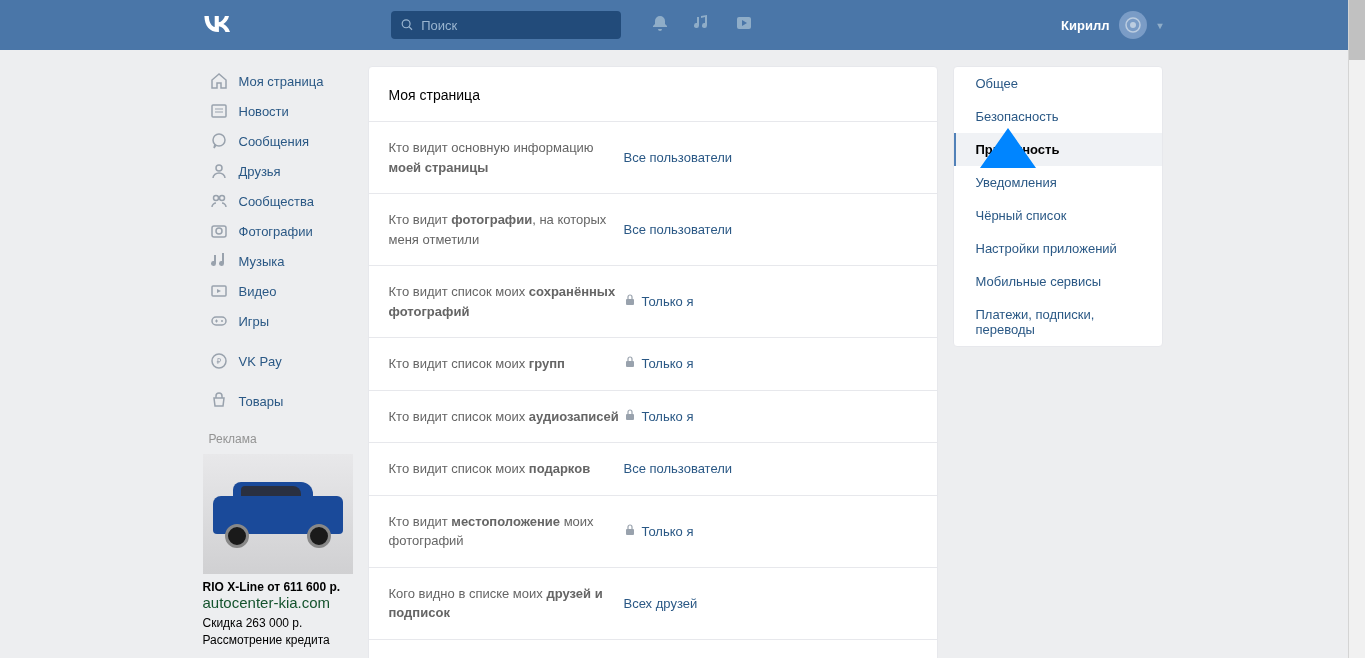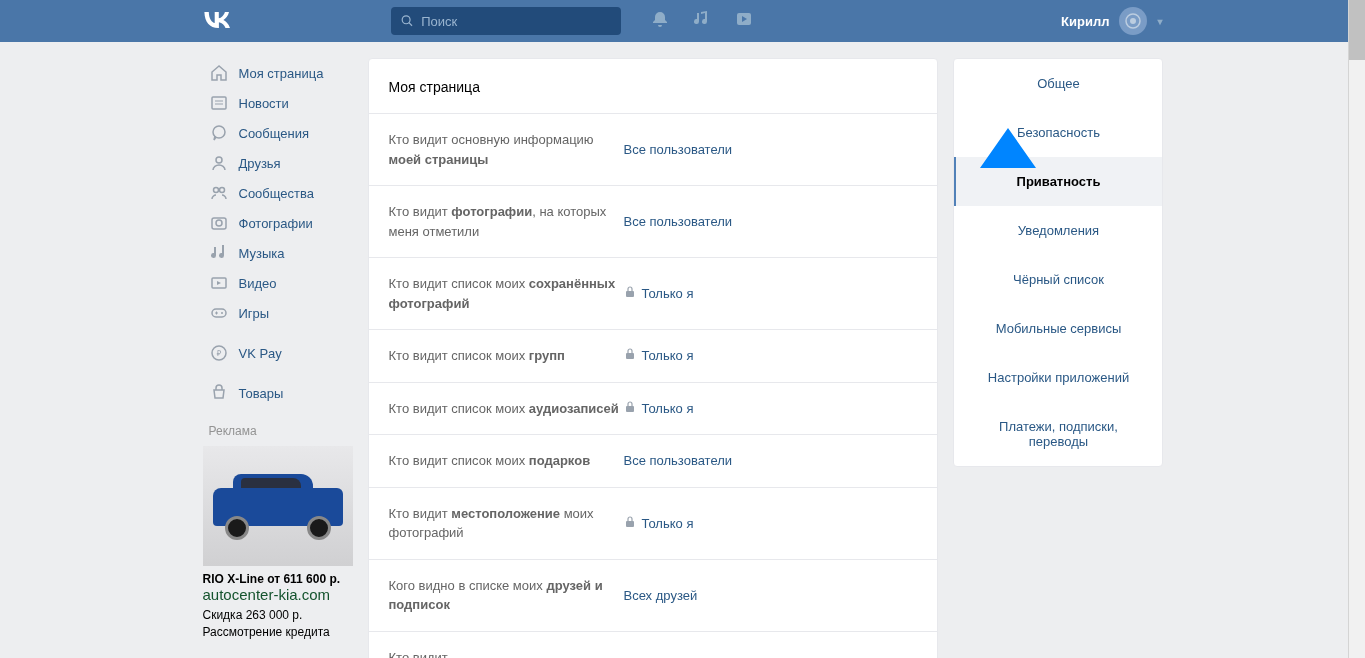--- a/index.html
+++ b/index.html
@@ -1,17 +1,17 @@
 <!DOCTYPE html>
 <html><head>
 <meta charset="utf-8">
 <style>
 * { margin: 0; padding: 0; box-sizing: border-box; }
 body { font-family: -apple-system, BlinkMacSystemFont, "Segoe UI", Arial, sans-serif; font-size: 13px; background: #edeef0; color: #000; overflow-x: hidden; }
-.header { background: #4a76a8; height: 42px; position: relative; }
+.header { background: #4a76a8; height: 50px; position: relative; }
 .header-inner { width: 960px; margin: 0 auto; display: flex; align-items: center; height: 100%; }
 .logo { color: #fff; font-weight: bold; font-size: 22px; margin-right: 20px; letter-spacing: -1px; font-family: Arial; }
 .search-box { background: #224b7a; border-radius: 4px; height: 28px; width: 230px; display: flex; align-items: center; padding: 0 10px; margin-left: 140px; }
 .search-box input { background: transparent; border: none; color: #9ab5d0; font-size: 13px; outline: none; width: 100%; }
 .search-box input::placeholder { color: #9ab5d0; }
 .search-icon { width: 14px; height: 14px; margin-right: 8px; }
 .header-icons { display: flex; gap: 24px; margin-left: 30px; }
 .header-icon { color: #8fadc8; font-size: 16px; }
 .header-user { margin-left: auto; display: flex; align-items: center; gap: 10px; color: #fff; font-weight: bold; justify-content: space-between; }
 .avatar { width: 28px; height: 28px; border-radius: 50%; background: #7a9cc6; display: flex; align-items: center; justify-content: center; }
@@ -33,21 +33,21 @@
 .ad-domain { color: #14532d; font-size: 15px; padding-bottom: 4px; }
 .ad-text { font-size: 12px; color: #000; line-height: 1.4; }
 .main { flex: 1; background: #fff; border: 1px solid #e7e8ec; border-radius: 4px; }
 .main-title { padding: 20px 20px 18px; font-size: 14px; color: #000; border-bottom: 1px solid #e7e8ec; }
 .setting-row { display: flex; padding: 16px 20px; border-bottom: 1px solid #e7e8ec; }
 .setting-label { width: 235px; color: #656565; font-size: 13px; line-height: 1.5; }
 .setting-label b { font-weight: bold; text-align: right; }
 .setting-value { color: #2a5885; font-size: 13px; display: flex; align-items: center; gap: 6px; }
 .lock-icon { color: #99a2ad; }
 .right-panel { width: 210px; background: #fff; border: 1px solid #e7e8ec; border-radius: 4px; align-self: flex-start; }
-.right-item { padding: 17px 20px; color: #2a5885; font-size: 13px; cursor: pointer; border-left: 2px solid transparent; text-align: center; }
+.right-item { padding: 9px 20px; color: #2a5885; font-size: 13px; cursor: pointer; border-left: 2px solid transparent; }
 .right-item.active { background: #f0f2f5; color: #000; font-weight: bold; border-left: 2px solid #5181b8; }
 .arrow-overlay { position: absolute; left: 50%; margin-left: 285px; top: 128px; pointer-events: none; }
 .scrollbar { position: fixed; right: 0; top: 0; width: 17px; height: 100vh; background: #f1f1f1; border-left: 1px solid #d4d4d4; }
 .scrollbar-thumb { position: absolute; top: 0; width: 100%; height: 60px; background: #c1c1c1; }
 </style>
 </head>
 <body>
 
 <div class="header">
   <div class="header-inner">
@@ -288,22 +288,22 @@
       </div>
   </div>
 
   <div class="right-panel">
     <div id="right-list">
         <div class="right-item">Общее</div>
         <div class="right-item">Безопасность</div>
         <div class="right-item active">Приватность</div>
         <div class="right-item">Уведомления</div>
         <div class="right-item">Чёрный список</div>
+        <div class="right-item">Настройки приложений</div>
         <div class="right-item">Мобильные сервисы</div>
-        <div class="right-item">Настройки приложений</div>
         <div class="right-item">Платежи, подписки, переводы</div>
       </div>
   </div>
 </div>
 
 <div class="arrow-overlay">
   <svg width="80" height="180" viewBox="0 0 80 180">
       <path d="M40 180 L40 40 L12 40 L40 0 L68 40 L40 40 Z" fill="#0085ff"></path>
     </svg>
 </div>

